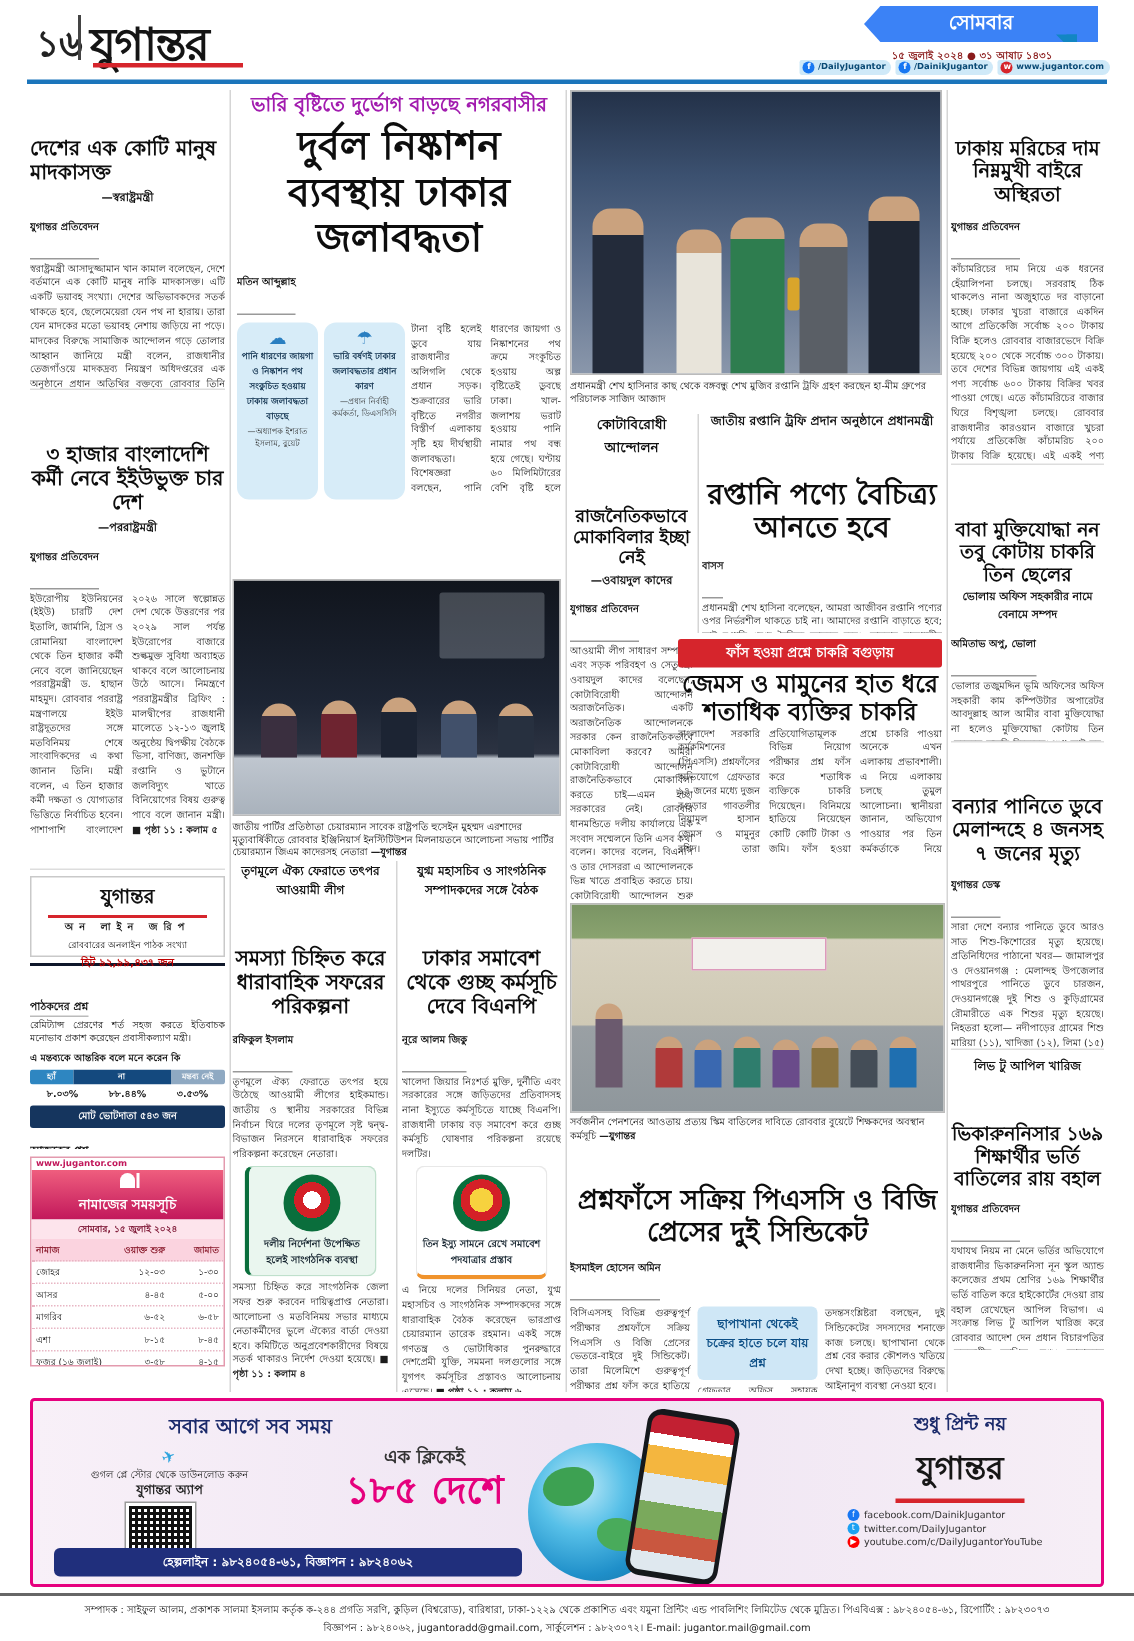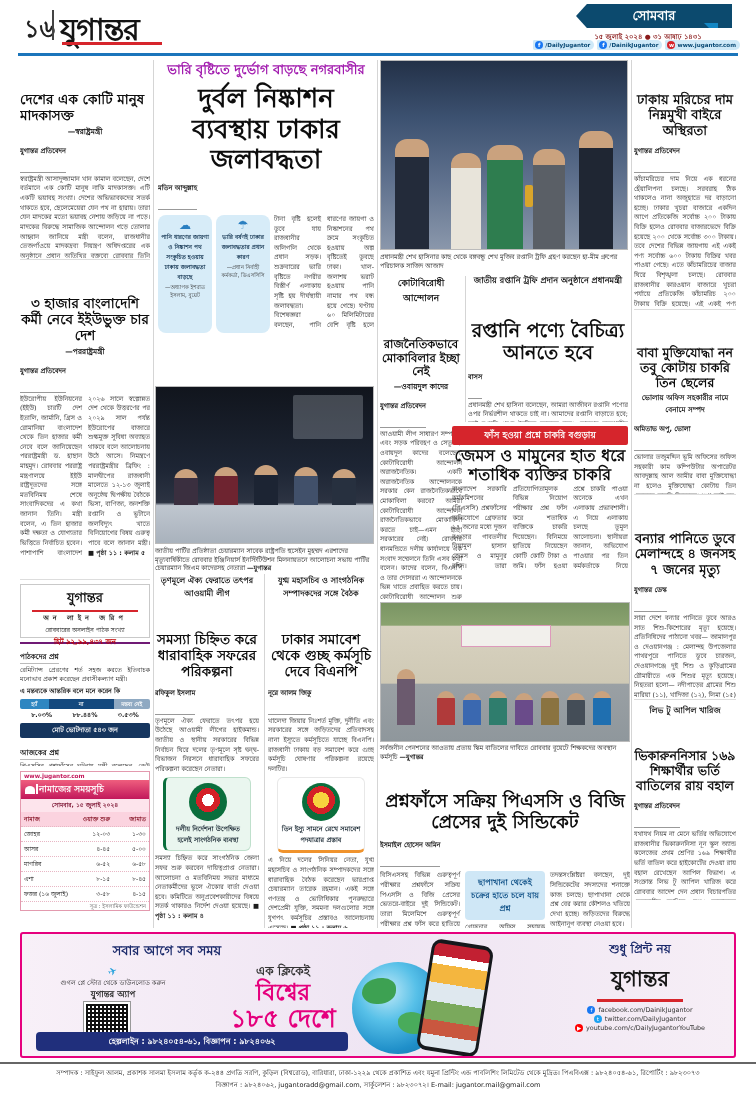--- a/index.html
+++ b/index.html
@@ -5,21 +5,21 @@
   * { box-sizing: border-box; margin: 0; padding: 0; }
   html,body { background:#f2f2f2; }
   body { font-family:"DejaVu Sans","Liberation Sans",sans-serif; }
   .page { position:relative; width:756px; height:1094px; background:#fff; margin:0 auto; overflow:hidden; color:#111; }
 
   
   .pagenum { position:absolute; left:24px; top:10px; font-size:24px; font-weight:bold; color:#222; }
   .pn-bar { position:absolute; left:52px; top:10px; width:2px; height:30px; background:#444; }
   .mast-logo { position:absolute; left:60px; top:6px; font-size:30px; font-weight:900; letter-spacing:-1px; color:#141414; }
   .mast-logo-line { position:absolute; left:62px; top:42px; width:100px; height:3px; background:#d6252c; }
-  .ribbon { position:absolute; left:576px; top:4px; width:156px; height:24px; background:#0c4a6e; color:#fff;
+  .ribbon { position:absolute; left:576px; top:4px; width:156px; height:24px; background:#3b82f6; color:#fff;
             font-size:13px; font-weight:bold; text-align:center; line-height:24px;
             clip-path:polygon(0 50%,7% 0,100% 0,100% 100%,7% 100%); }
   .ribbon::after { content:""; position:absolute; right:14px; bottom:-9px; border:7px solid transparent;
             border-top-color:#1286c3; border-right-color:#1286c3; }
   .dateline { position:absolute; left:560px; top:31px; width:176px; text-align:center; font-size:6.8px; font-weight:bold; color:#8a1a1a; }
   .socialrow { position:absolute; left:556px; top:40px; width:184px; display:flex; gap:3px; justify-content:flex-end; }
   .sb { display:inline-flex; align-items:center; gap:2px; background:#cfe9f8; border-radius:2px 7px 7px 2px; padding:1px 4px 1px 2px; font-size:5.6px; color:#0a4a75; font-weight:bold; }
   .sic { width:8px; height:8px; border-radius:50%; color:#fff; font-size:5.5px; line-height:8px; text-align:center; flex:0 0 8px; }
   .sic.f { background:#1877f2; } .sic.g { background:#d6252c; }
   .bluerule { position:absolute; left:18px; right:18px; top:53px; height:3px; background:#1b75bb; }
@@ -43,33 +43,33 @@
   .s-drug .hl { font-size:13.5px; text-align:left; }
   .s-workers { height:320px; padding-top:4px; border-bottom:1px solid #ddd; }
   .s-workers .hl { font-size:13.5px; }
 
   .onlinebox { height:54px; border:1px solid #c9c9c9; margin-top:4px; padding:3px; text-align:center; }
   .ob-logo { font-size:13px; font-weight:900; }
   .ob-tag { font-size:6.5px; font-weight:bold; letter-spacing:4px; border-top:2px solid #d6252c; margin:1px 8px; padding-top:1px; }
   .ob-line { font-size:6px; margin-top:1px; }
   .ob-hits { font-size:7px; font-weight:bold; color:#c00000; }
 
-  .pollbox { height:124px; margin-top:4px; border-top:2px solid #701a75; padding-top:0; overflow:hidden; }
+  .pollbox { height:124px; margin-top:4px; border-top:2px solid #0f172a; padding-top:14px; overflow:hidden; }
   .poll-title { font-size:7.2px; font-weight:bold; border-bottom:1px solid #bbb; display:inline-block; margin-bottom:2px; }
   .poll-q { font-size:6.2px; line-height:1.45; text-align:justify; }
   .poll-note { font-size:6.3px; font-weight:bold; margin:2px 0; }
   .pollbar { display:flex; height:10px; color:#fff; font-size:5.3px; font-weight:bold; text-align:center; line-height:10px; border-radius:2px; overflow:hidden; }
   .pb1 { width:22%; background:#2e86c1; } .pb2 { width:50%; background:#14497e; } .pb3 { width:28%; background:#8fa9c2; }
   .pcts { display:flex; font-size:6.3px; font-weight:bold; margin:1px 0 2px; }
   .pcts span { flex:1; text-align:center; }
   .poll-total { background:#15355e; color:#fff; font-size:6.5px; font-weight:bold; text-align:center; padding:2px; border-radius:2px; }
 
   .prayer { height:140px; margin-top:5px; border:1px solid #e39aae; overflow:hidden; }
   .pr-site { font-size:5.8px; font-weight:bold; color:#c2185b; padding:1px 3px; }
-  .pr-head { background:linear-gradient(180deg,#ef5e7e,#c2185b); color:#fff; font-size:9px; font-weight:bold; padding:2px 4px; display:flex; align-items:center; gap:4px; }
+  .pr-head { background:linear-gradient(180deg,#ef5e7e,#c2185b); color:#fff; font-size:9px; font-weight:bold; padding:2px 4px; display:flex; align-items:center; gap:4px;flex-direction:column; }
   .mosque { width:10px; height:8px; background:#fff; border-radius:50% 50% 0 0; position:relative; flex:0 0 10px; }
   .mosque::after { content:""; position:absolute; right:-3px; bottom:0; width:2px; height:10px; background:#fff; }
   .pr-date { font-size:6px; font-weight:bold; text-align:center; background:#fde4ec; padding:1px; color:#7a102f; }
   .pr-row { display:flex; font-size:6px; padding:1.5px 3px; border-bottom:1px dotted #e8b6c4; }
   .pr-row span:first-child { flex:1.4; text-align:left; } .pr-row span { flex:1; text-align:right; }
   .pr-row.hd { font-weight:bold; color:#8c1d2f; background:#fbd3df; }
   .pr-src { font-size:5.3px; text-align:right; padding:1px 3px; color:#555; }
 
   
   .lead { position:absolute; left:158px; top:60px; width:216px; height:328px; overflow:hidden; }
@@ -150,21 +150,21 @@
            background:radial-gradient(circle at 38% 32%,#bfe9f7 0%,#57c0e8 35%,#1f8fc9 70%,#156f9e 100%); }
   .globe .land1 { position:absolute; left:10px; top:16px; width:34px; height:26px; background:#3da152; border-radius:60% 40% 55% 45%; }
   .globe .land2 { position:absolute; left:46px; top:50px; width:30px; height:22px; background:#49ab5b; border-radius:45% 60% 40% 55%; }
   .phone { position:absolute; left:402px; top:8px; width:62px; height:112px; background:#15181c; border-radius:10px; transform:rotate(9deg); padding:4px 3px; }
   .phone .scr { width:100%; height:100%; border-radius:6px; background:linear-gradient(180deg,#c22032 0 12%,#ffffff 12% 20%,#f4b63f 20% 38%,#dfe8ef 38% 56%,#7aa95c 56% 74%,#c9573f 74% 88%,#dfe8ef 88% 100%); }
   .ad-right { position:absolute; left:512px; top:6px; width:212px; text-align:center; }
   .ad-rs { font-size:12px; font-weight:bold; color:#1b2a6b; }
   .ad-rb { font-size:20px; font-weight:900; color:#e5007d; margin-top:1px; }
   .ad-logo { font-size:21px; font-weight:900; color:#161616; margin-top:3px; }
   .ad-logo-line { width:86px; height:2.5px; background:#d6252c; margin:1px auto 4px; }
-  .soc { display:flex; align-items:center; gap:3px; justify-content:center; width:150px; margin:1px auto; font-size:6.4px; color:#333; }
+  .soc { display:flex; align-items:center; gap:3px; justify-content:flex-start; width:150px; margin:1px auto; font-size:6.4px; color:#333; }
   .soc .sic { flex:0 0 8px; }
   .sic.t { background:#1da1f2; } .sic.y { background:#ff0000; }
 
   
   .footer { position:absolute; left:0; right:0; top:1062px; border-top:2px solid #666; padding-top:4px; text-align:center; font-size:6.6px; line-height:1.8; color:#1a1a1a; }
 </style>
 </head>
 <body>
 
 <div class="page">
@@ -427,21 +427,20 @@
   <div class="ad">
     <div class="ad-tag">সবার আগে সব সময়</div>
     <div class="ad-app">
       <span class="plane">✈</span>
       <div>গুগল প্লে স্টোর থেকে ডাউনলোড করুন</div>
       <b>যুগান্তর অ্যাপ</b>
     </div>
     <div class="qr"></div>
     <div class="ad-click">এক ক্লিকেই</div>
     <div class="ad-big">
-      <div class="l1">বিশ্বের</div>
       <div class="l2">১৮৫ দেশে</div>
     </div>
     <div class="ad-help">হেল্পলাইন : ৯৮২৪০৫৪-৬১, বিজ্ঞাপন : ৯৮২৪০৬২</div>
     <div class="globe">
       <div class="land1"></div>
       <div class="land2"></div>
     </div>
     <div class="phone">
         <div class="scr"></div>
       </div>

